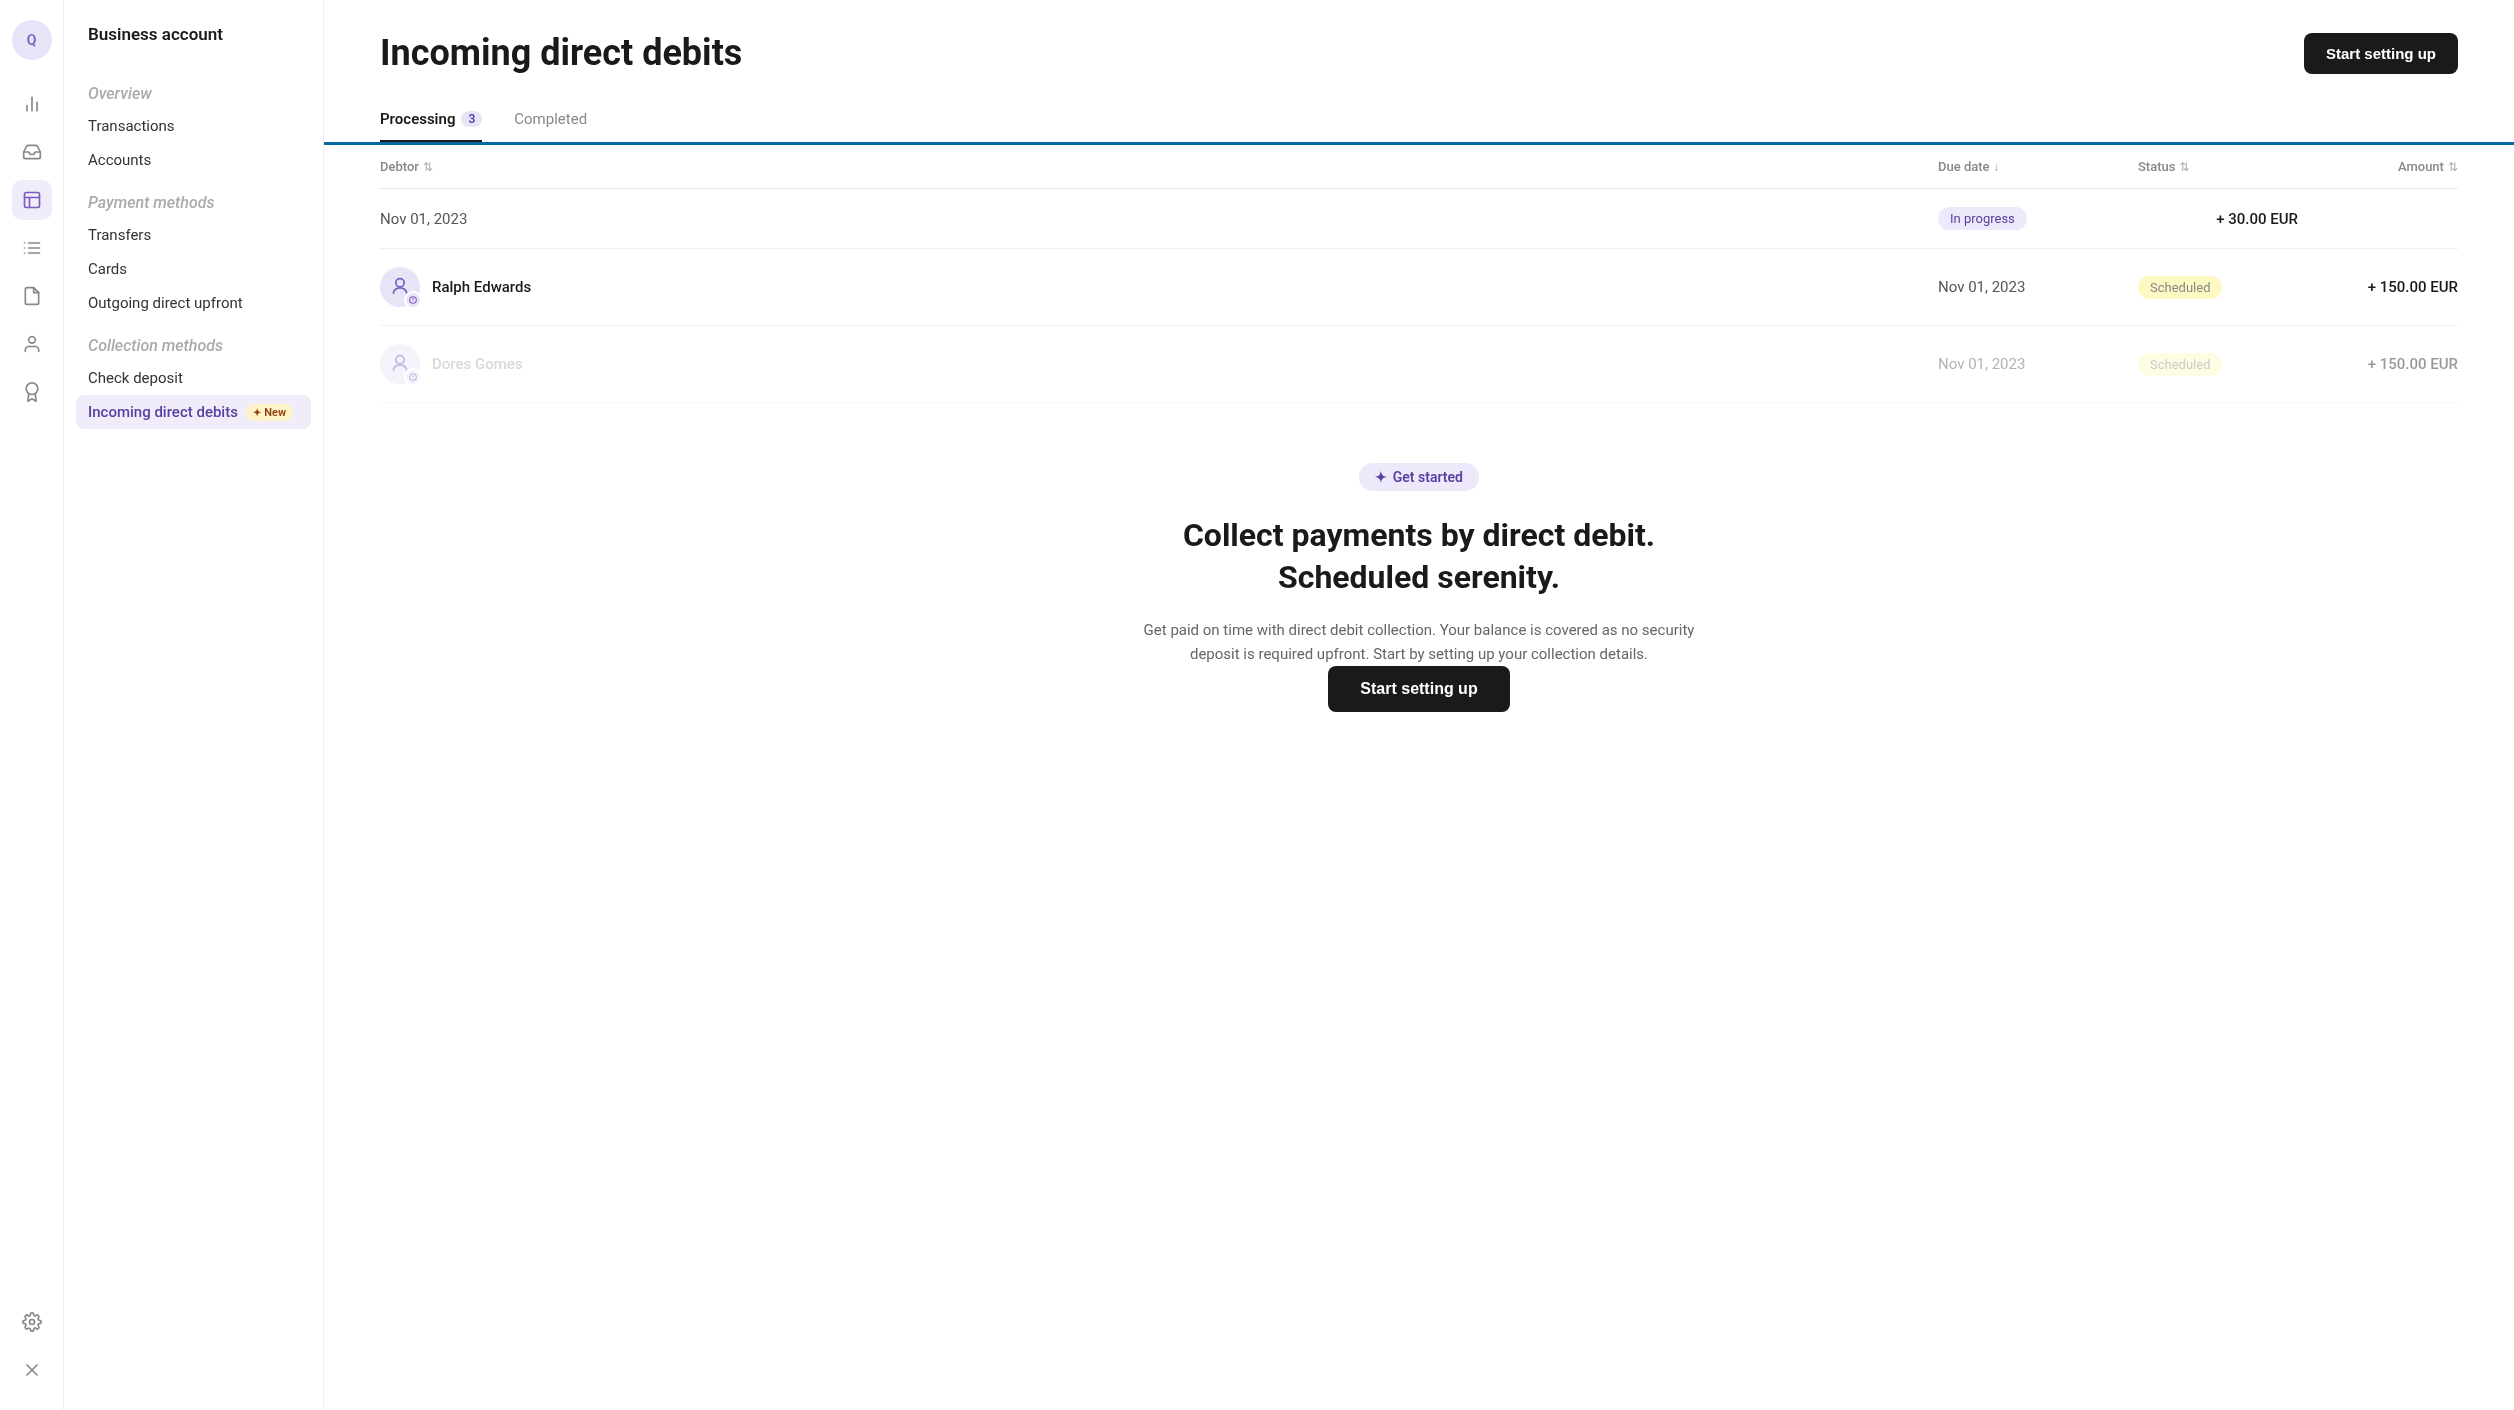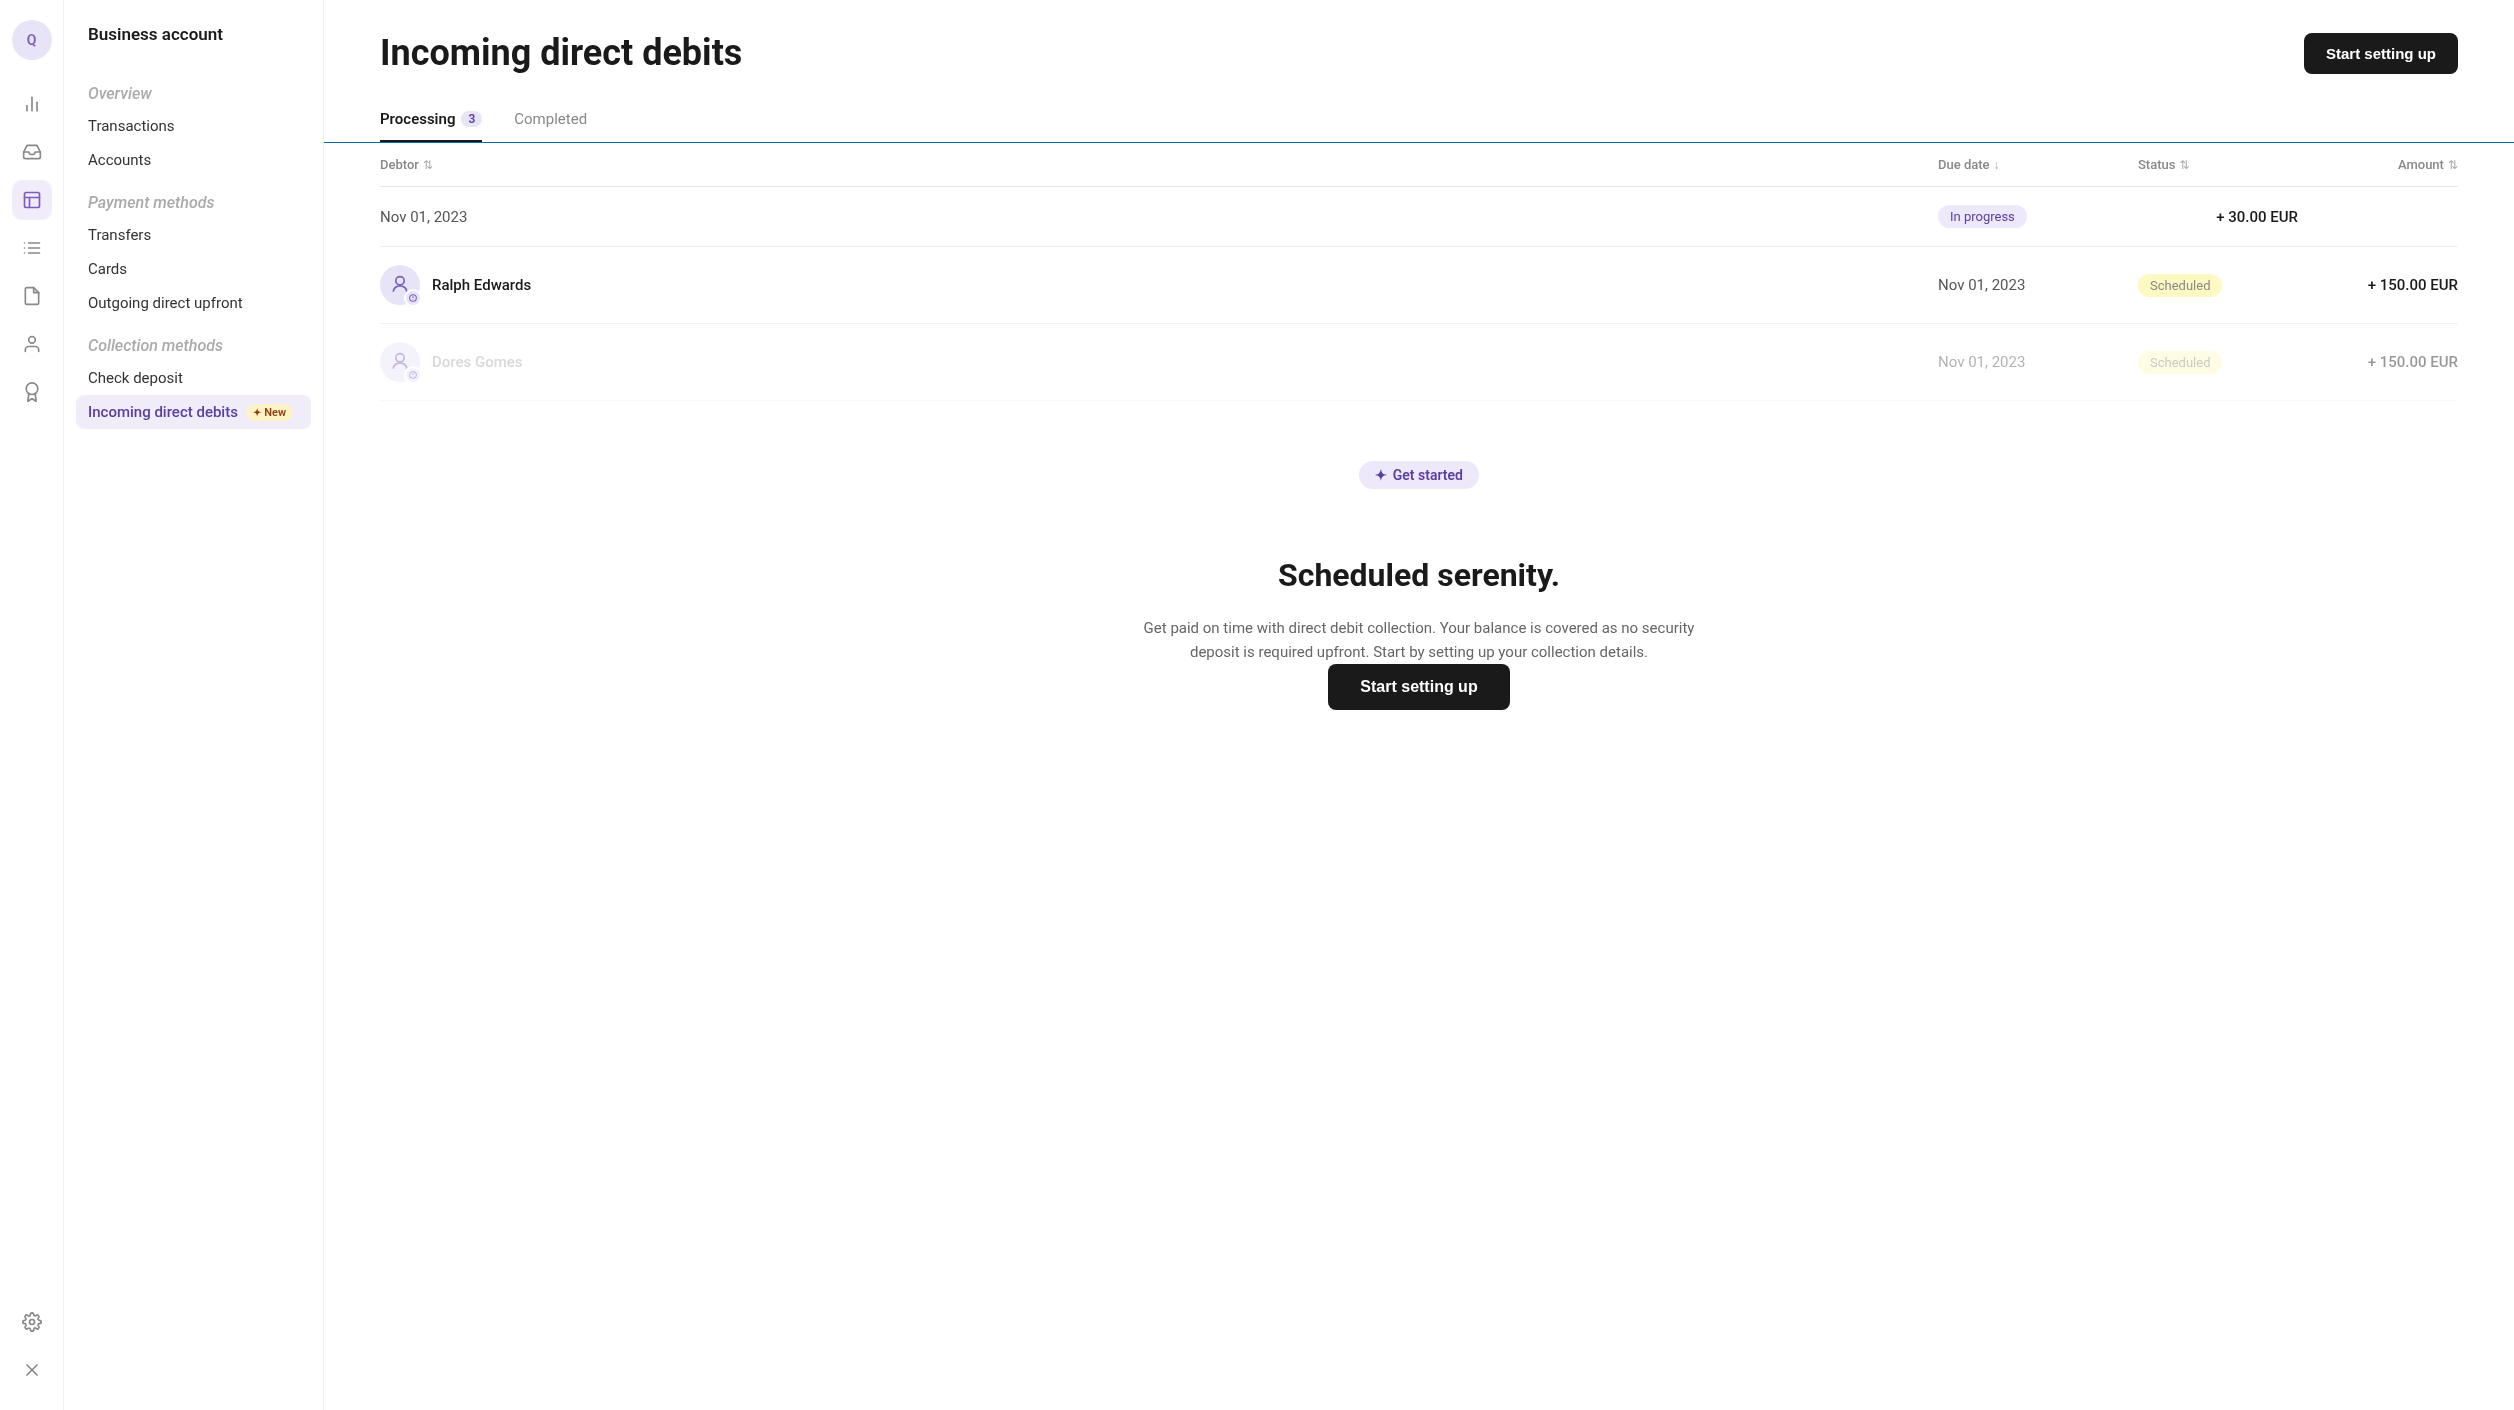--- a/index.html
+++ b/index.html
@@ -144,21 +144,21 @@
       padding: 12px 22px;
       font-size: 15px;
       font-weight: 600;
       cursor: pointer;
     }
 
     
     .tabs {
       display: flex;
       padding: 0 56px;
-      border-bottom: 1px solid #0369a1;
+      border-bottom: 3px solid #0369a1;
       gap: 0;
     }
     .tab {
       padding: 12px 0;
       margin-right: 32px;
       font-size: 15px;
       color: #888;
       cursor: pointer;
       border-bottom: 2px solid transparent;
       display: flex;
@@ -519,19 +519,19 @@
       <div class="table-cell amount">+ 150.00 EUR</div>
     </div>
   </div>
 
   <div class="promo-section">
     <div class="promo-tag">
       <span>✦</span>
       <span>Get started</span>
     </div>
     <div class="promo-title">
-      <br>
+      <span>Collect payments by direct debit.</span><br>
       <span>Scheduled serenity.</span>
     </div>
     <p class="promo-desc">Get paid on time with direct debit collection. Your balance is covered as no security deposit is required upfront. Start by setting up your collection details.</p>
     <button class="btn-dark">Start setting up</button>
   </div>
 </div>
 
 </body></html>

